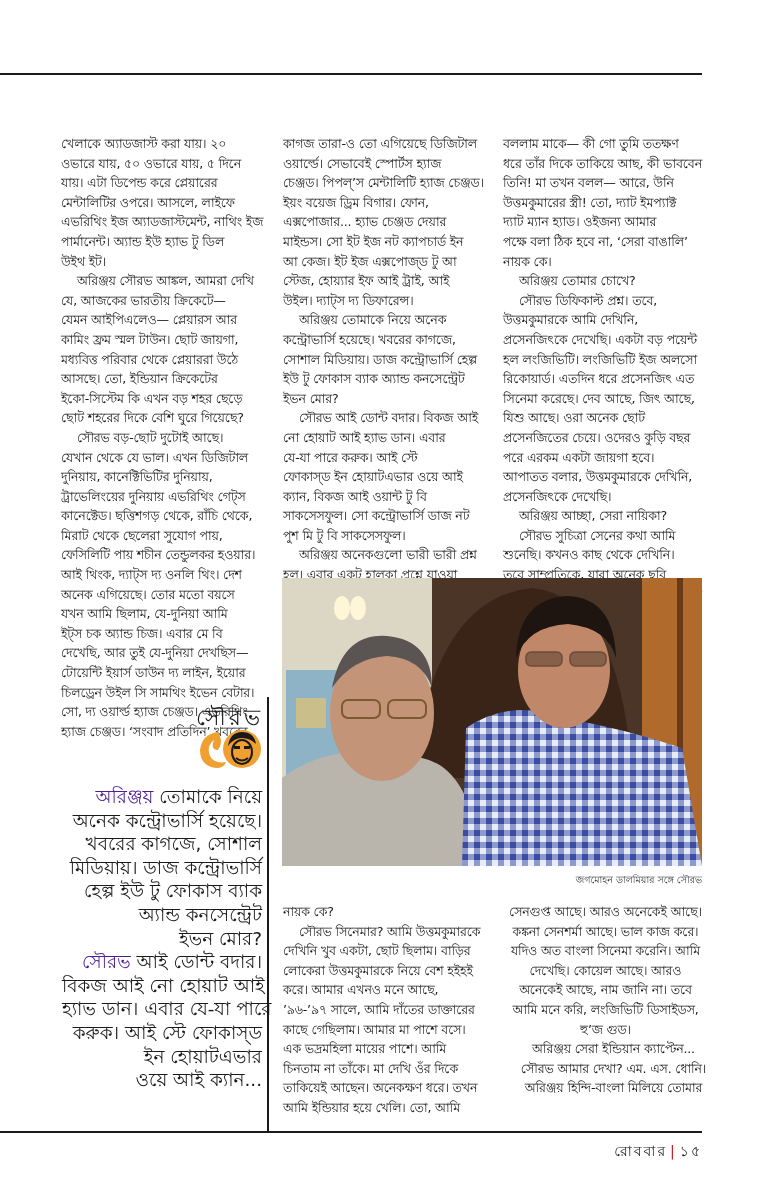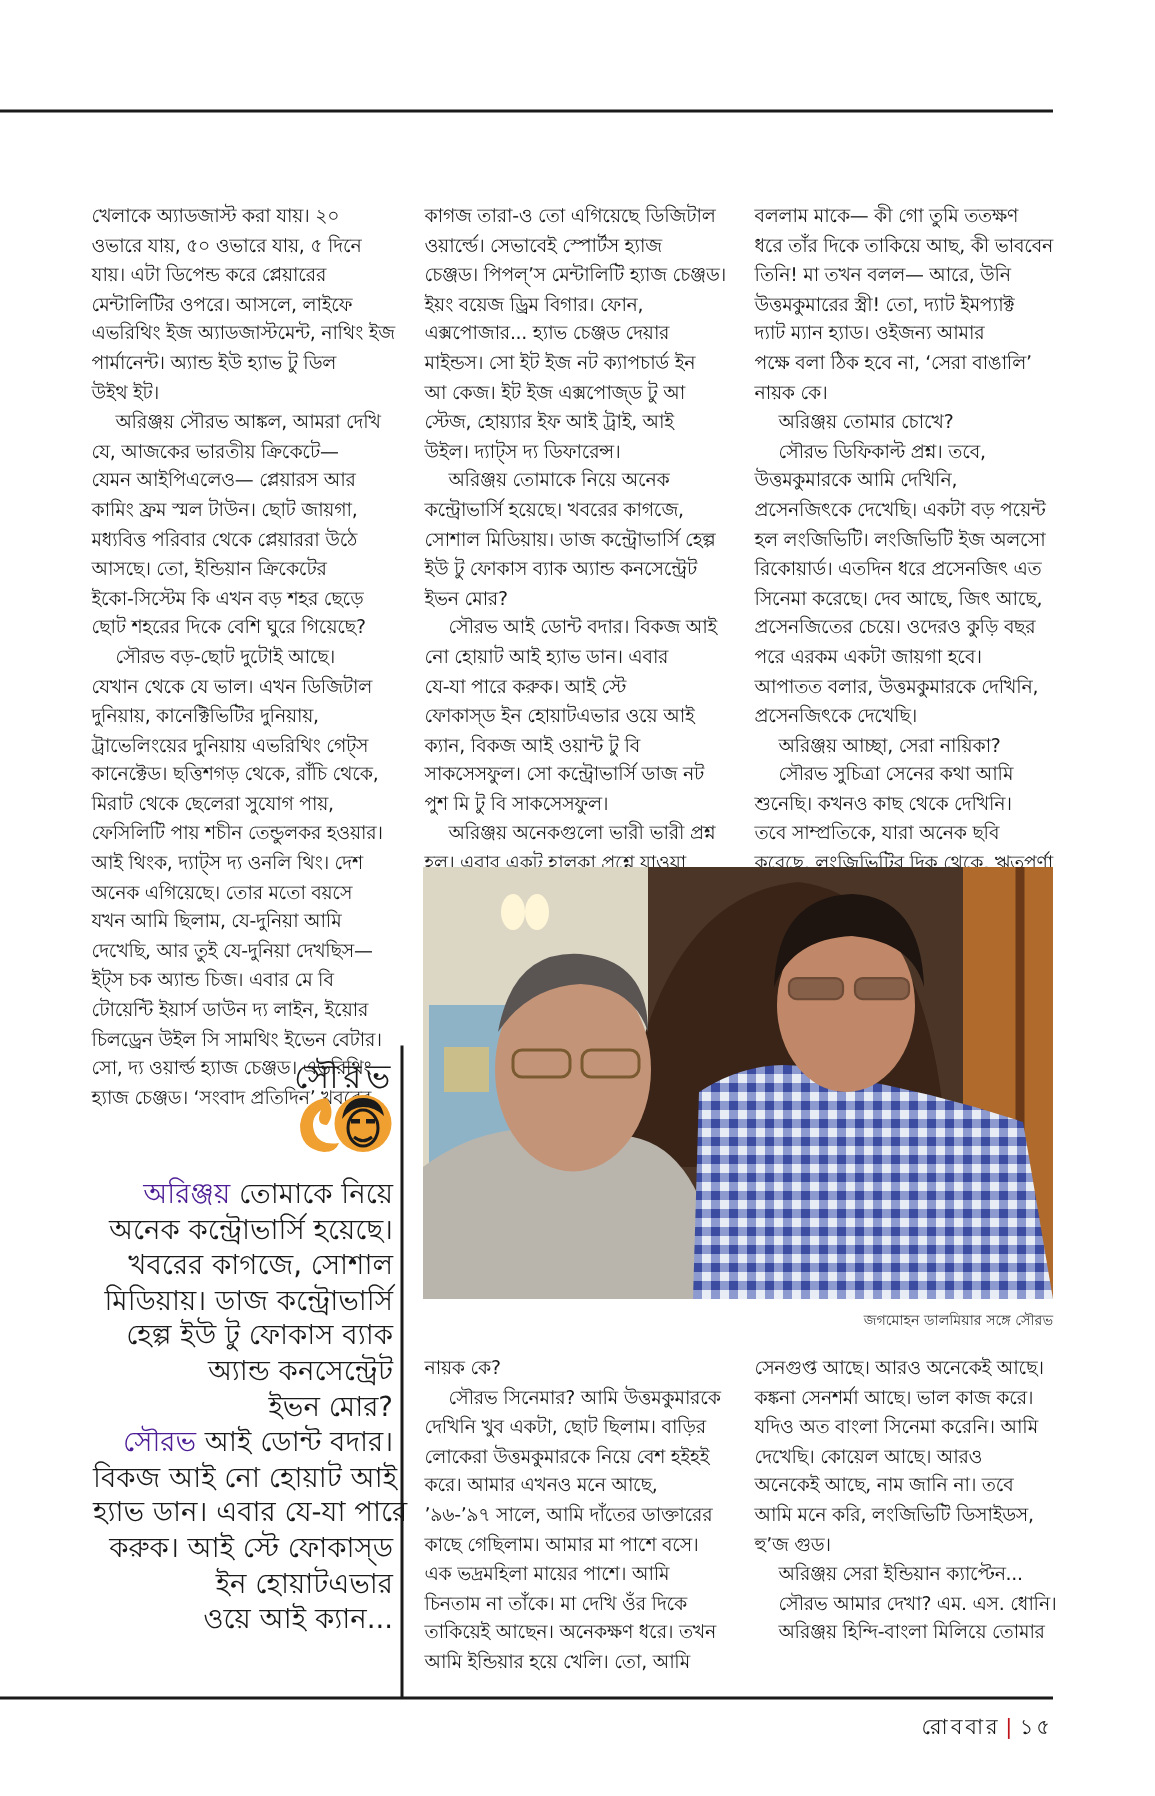--- a/index.html
+++ b/index.html
@@ -5,21 +5,21 @@
   html, body { margin: 0; padding: 0; background: #ffffff; }
   body { width: 770px; height: 1197px; position: relative; overflow: hidden; font-family: "DejaVu Sans", sans-serif; color: #1a1a1a; }
   .top-rule { position: absolute; left: 0; top: 73px; width: 702px; height: 2px; background: #1a1a1a; }
   .col { position: absolute; font-size: 12.6px; line-height: 19.6px; white-space: nowrap; letter-spacing: -0.2px; }
   .col .ln { display: block; height: 19.6px; overflow: visible; }
   .col .ind { padding-left: 16px; }
   .col1 { left: 61px; top: 134px; width: 205px; }
   .col2 { left: 283px; top: 134px; width: 210px; }
   .col3 { left: 503px; top: 134px; width: 205px; }
   .col2b { left: 283px; top: 902px; width: 210px; }
-  .col3b { left: 503px; top: 902px; width: 205px; }
+  .col3b { left: 503px; top: 902px; width: 205px; text-align: center; }
   .photo { position: absolute; left: 282px; top: 578px; width: 420px; height: 288px; overflow: hidden; background: #5a4636; }
   .photo svg { display: block; }
   .caption { position: absolute; right: 68px; top: 873px; font-size: 9.5px; color: #333; white-space: nowrap; }
   .box-rule-v { position: absolute; left: 267px; top: 697px; width: 1.5px; height: 435px; background: #1a1a1a; }
   .bottom-rule { position: absolute; left: 0; top: 1131px; width: 702px; height: 2px; background: #1a1a1a; }
   .brand-title { position: absolute; left: 196px; top: 700px; font-size: 22px; letter-spacing: 3px; color: #1a1a1a; white-space: nowrap; }
   .brand-logo { position: absolute; left: 196px; top: 728px; width: 66px; height: 42px; }
   .pull { position: absolute; left: 62px; top: 785px; width: 200px; font-size: 18.4px; line-height: 23.6px; text-align: right; white-space: nowrap; }
   .pull .ln { display: block; }
   .red { color: #4c1d95; }
@@ -50,22 +50,22 @@
     <span class="ln ind">সৌরভ বড়-ছোট দুটোই আছে।</span>
     <span class="ln">যেখান থেকে যে ভাল। এখন ডিজিটাল</span>
     <span class="ln">দুনিয়ায়, কানেক্টিভিটির দুনিয়ায়,</span>
     <span class="ln">ট্রাভেলিংয়ের দুনিয়ায় এভরিথিং গেট্স</span>
     <span class="ln">কানেক্টেড। ছত্তিশগড় থেকে, রাঁচি থেকে,</span>
     <span class="ln">মিরাট থেকে ছেলেরা সুযোগ পায়,</span>
     <span class="ln">ফেসিলিটি পায় শচীন তেন্ডুলকর হওয়ার।</span>
     <span class="ln">আই থিংক, দ্যাট্স দ্য ওনলি থিং। দেশ</span>
     <span class="ln">অনেক এগিয়েছে। তোর মতো বয়সে</span>
     <span class="ln">যখন আমি ছিলাম, যে-দুনিয়া আমি</span>
+    <span class="ln">ইট্স চক অ্যান্ড চিজ। এবার মে বি</span>
     <span class="ln">দেখেছি, আর তুই যে-দুনিয়া দেখছিস—</span>
-    <span class="ln">ইট্স চক অ্যান্ড চিজ। এবার মে বি</span>
     <span class="ln">টোয়েন্টি ইয়ার্স ডাউন দ্য লাইন, ইয়োর</span>
     <span class="ln">চিলড্রেন উইল সি সামথিং ইভেন বেটার।</span>
     <span class="ln">সো, দ্য ওয়ার্ল্ড হ্যাজ চেঞ্জড। এভরিথিং</span>
     <span class="ln">হ্যাজ চেঞ্জড। ‘সংবাদ প্রতিদিন’ খবরের</span>
   </div>
 <div class="col col2">
     <span class="ln">কাগজ তারা-ও তো এগিয়েছে ডিজিটাল</span>
     <span class="ln">ওয়ার্ল্ডে। সেভাবেই স্পোর্টস হ্যাজ</span>
     <span class="ln">চেঞ্জড। পিপল্’স মেন্টালিটি হ্যাজ চেঞ্জড।</span>
     <span class="ln">ইয়ং বয়েজ ড্রিম বিগার। ফোন,</span>
@@ -98,20 +98,21 @@
     <span class="ln">দ্যাট ম্যান হ্যাড। ওইজন্য আমার</span>
     <span class="ln">পক্ষে বলা ঠিক হবে না, ‘সেরা বাঙালি’</span>
     <span class="ln">নায়ক কে।</span>
     <span class="ln ind">অরিঞ্জয় তোমার চোখে?</span>
     <span class="ln ind">সৌরভ ডিফিকাল্ট প্রশ্ন। তবে,</span>
     <span class="ln">উত্তমকুমারকে আমি দেখিনি,</span>
     <span class="ln">প্রসেনজিৎকে দেখেছি। একটা বড় পয়েন্ট</span>
     <span class="ln">হল লংজিভিটি। লংজিভিটি ইজ অলসো</span>
     <span class="ln">রিকোয়ার্ড। এতদিন ধরে প্রসেনজিৎ এত</span>
     <span class="ln">সিনেমা করেছে। দেব আছে, জিৎ আছে,</span>
+    <span class="ln">যিশু আছে। ওরা অনেক ছোট</span>
     <span class="ln">প্রসেনজিতের চেয়ে। ওদেরও কুড়ি বছর</span>
     <span class="ln">পরে এরকম একটা জায়গা হবে।</span>
     <span class="ln">আপাতত বলার, উত্তমকুমারকে দেখিনি,</span>
     <span class="ln">প্রসেনজিৎকে দেখেছি।</span>
     <span class="ln ind">অরিঞ্জয় আচ্ছা, সেরা নায়িকা?</span>
     <span class="ln ind">সৌরভ সুচিত্রা সেনের কথা আমি</span>
     <span class="ln">শুনেছি। কখনও কাছ থেকে দেখিনি।</span>
     <span class="ln">তবে সাম্প্রতিকে, যারা অনেক ছবি</span>
     <span class="ln">করেছে, লংজিভিটির দিক থেকে, ঋতুপর্ণা</span>
   </div>

